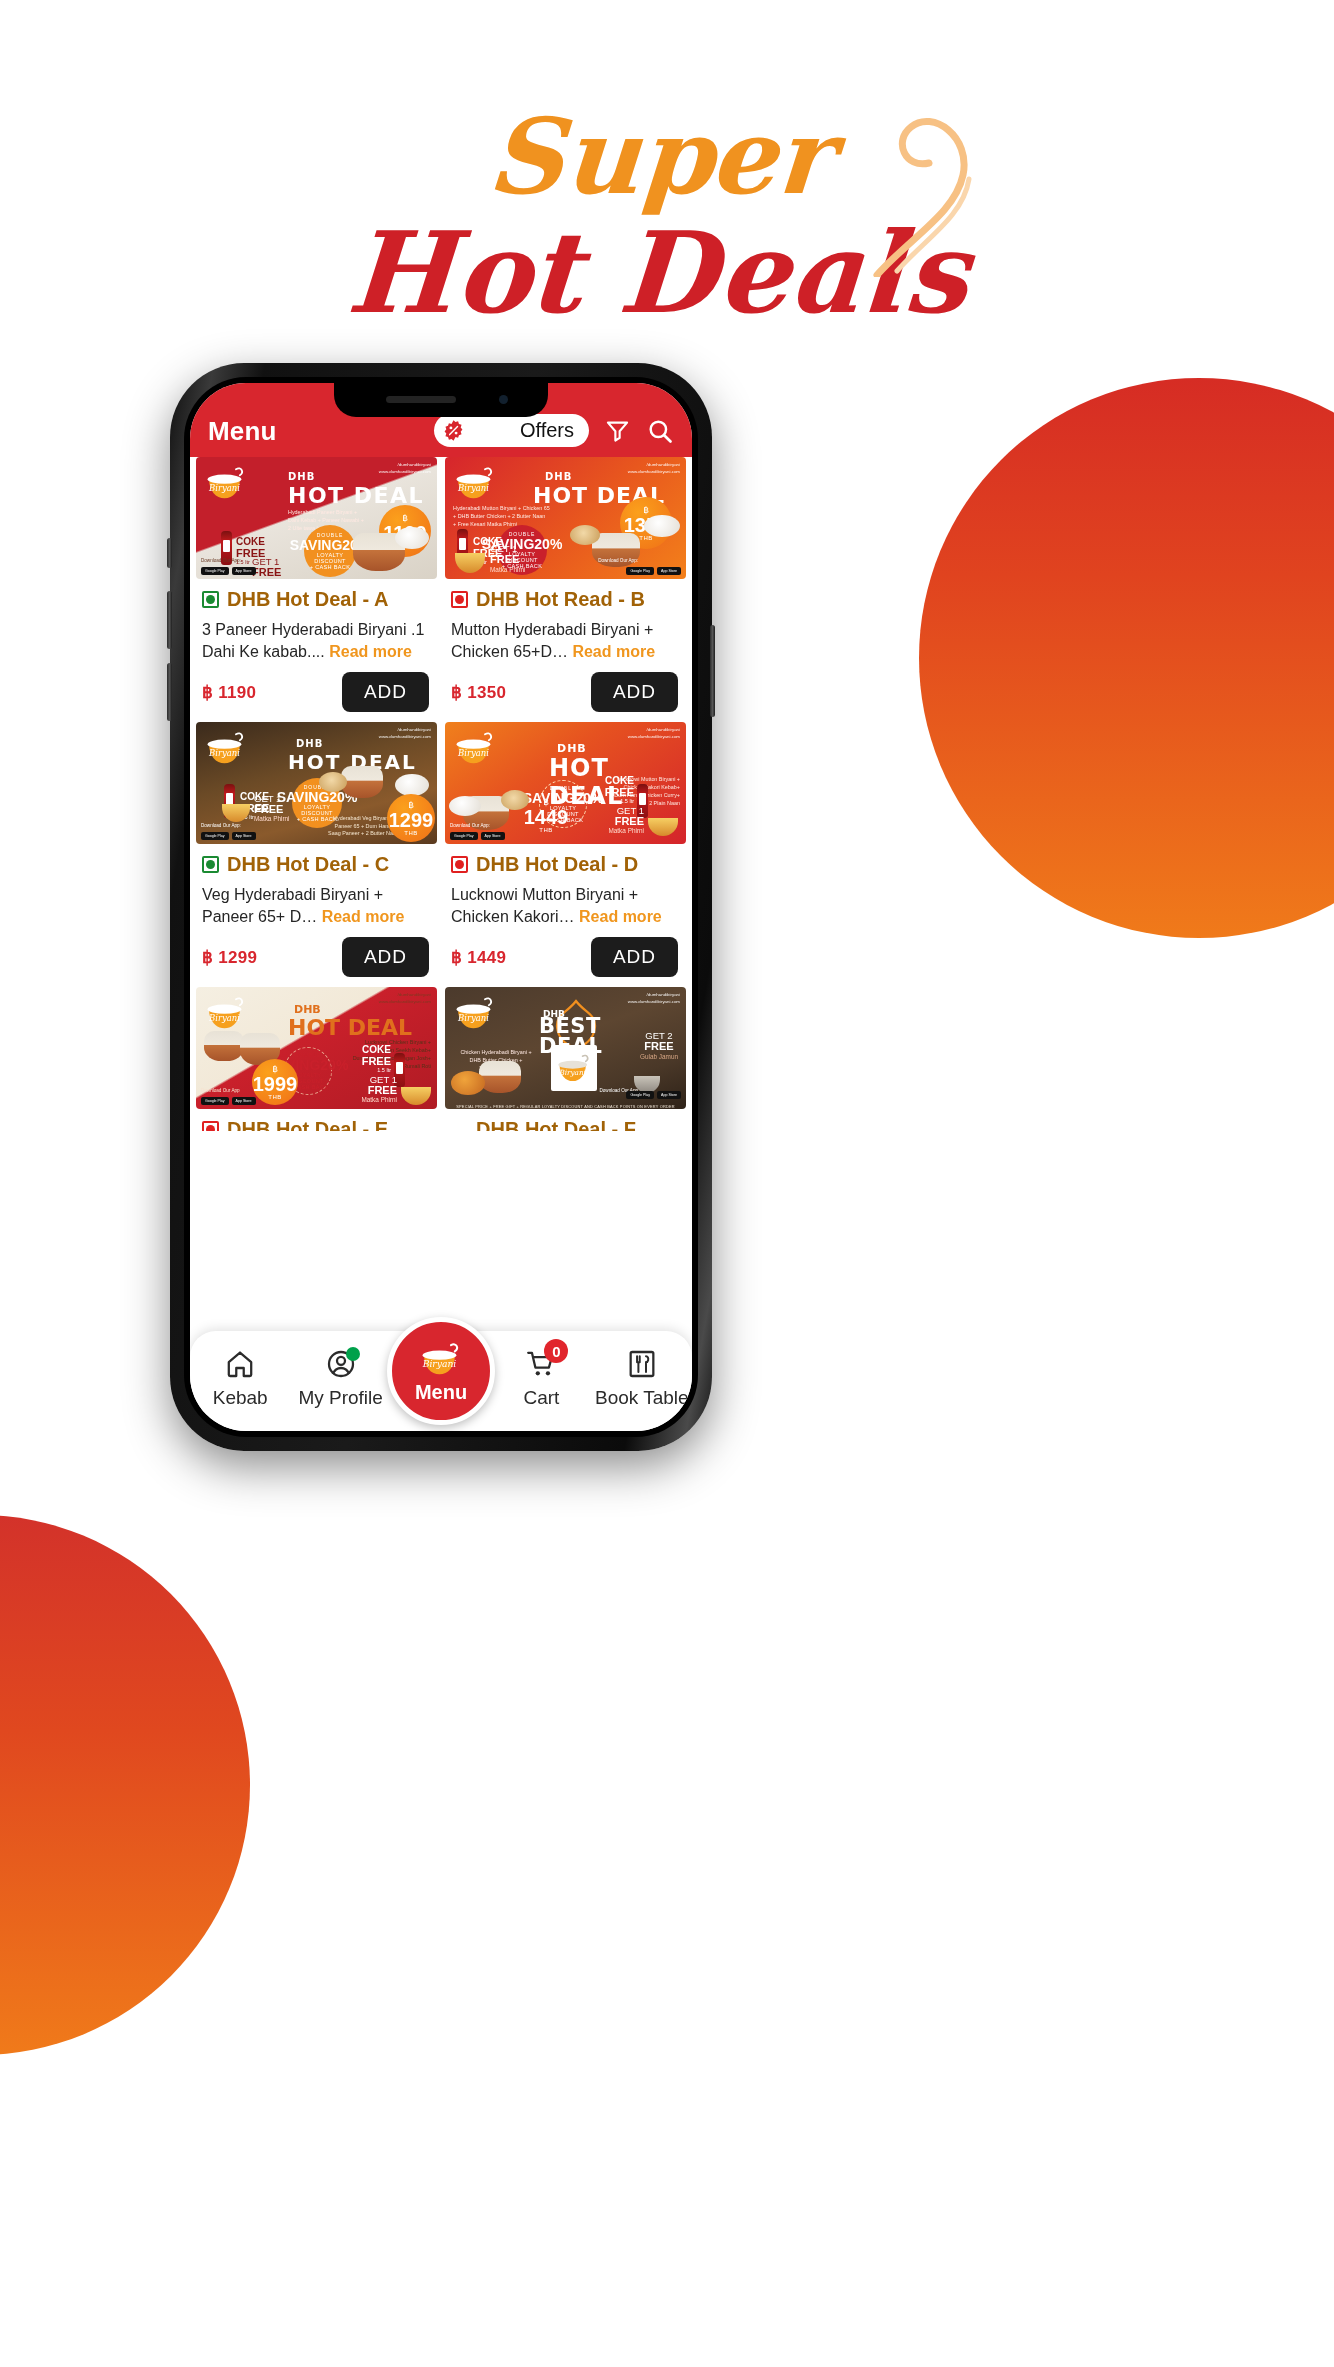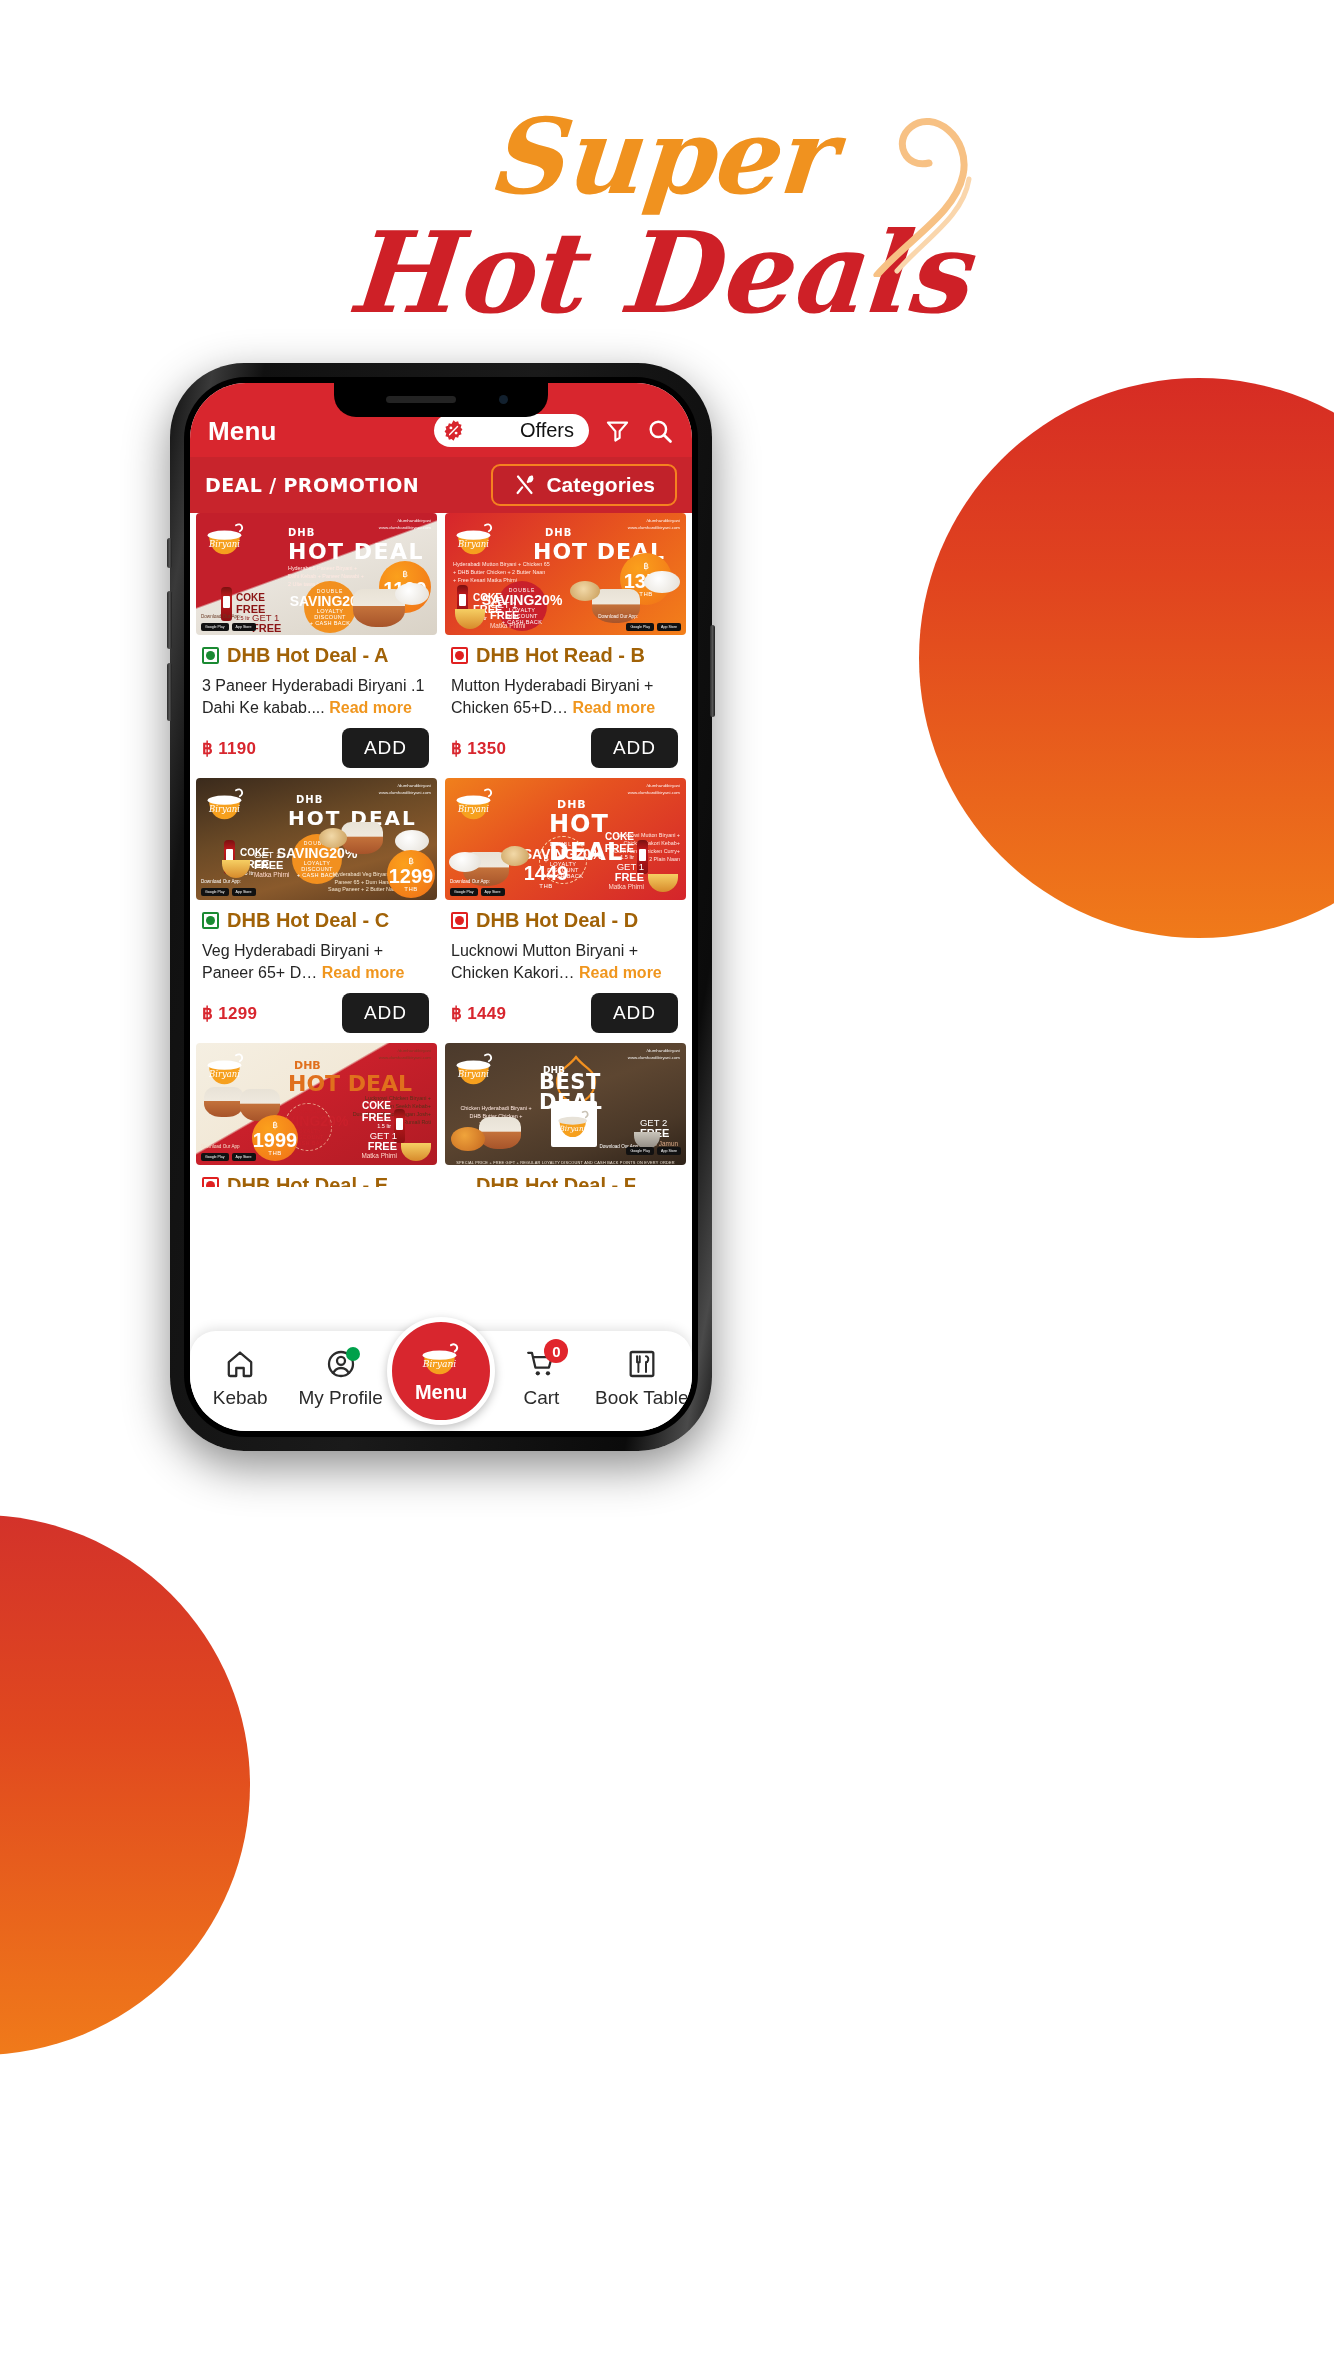--- a/index.html
+++ b/index.html
@@ -256,34 +256,20 @@
 
             <span class="ico">
               <svg width="28" height="28" viewBox="0 0 24 24">
                 <circle cx="10.6" cy="10.6" r="6.6" fill="none" stroke="#fff" stroke-width="2.1"></circle>
                 <path d="M15.6 15.6L21 21" stroke="#fff" stroke-width="2.3" stroke-linecap="round"></path>
               </svg>
             </span>
           </div>
         </div>
 
-        <div id="subbar">
-          <div id="subbar-title">DEAL / PROMOTION</div>
-          <div id="categories-btn">
-            <span class="ico">
-              <svg width="24" height="24" viewBox="0 0 24 24">
-                <path d="M5 3.5L18.5 20" stroke="#fff" stroke-width="2.2" stroke-linecap="round"></path>
-                <path d="M19 3.5L14.8 9" stroke="#fff" stroke-width="2.2" stroke-linecap="round"></path>
-                <path d="M4.6 20l4.6-5.6" stroke="#fff" stroke-width="2.2" stroke-linecap="round"></path>
-                <ellipse cx="17.5" cy="6.2" rx="2.6" ry="3.4" transform="rotate(28 17.5 6.2)" fill="#fff"></ellipse>
-              </svg>
-            </span>
-            <span class="lbl">Categories</span>
-          </div>
-        </div>
 
         <div id="list">
 
           <div class="row">
 
             <div class="card">
               <div class="banner" style="background:linear-gradient(160deg,#C31F2B 0%,#C31F2B 45%,#E9E4DC 46%,#D9D2C6 100%)">
                 <svg class="b-logo" viewBox="0 0 60 52">
                   <path d="M8 22h40c0 14-9 24-20 24S8 36 8 22z" fill="#F6A01E"></path>
                   <ellipse cx="28" cy="21" rx="22" ry="6" fill="#fff"></ellipse>
@@ -642,21 +628,21 @@
                   <div>2 Butter Naan</div>
                 </div>
                 <div style="position:absolute; left:106px; top:58px; width:46px; height:46px; background:#fff; border-radius:2px; display:flex; align-items:center; justify-content:center;">
                   <svg viewBox="0 0 60 52" style="width:40px;height:34px;">
                     <path d="M8 22h40c0 14-9 24-20 24S8 36 8 22z" fill="#F6A01E"></path>
                     <ellipse cx="28" cy="21" rx="22" ry="6" fill="#e7e2d8"></ellipse>
                     <path d="M43 8c7-4 11 4 5 8" fill="none" stroke="#c9c2b5" stroke-width="2.4" stroke-linecap="round"></path>
                     <text x="28" y="36" font-size="11" fill="#fff" text-anchor="middle" font-style="italic" font-family="DejaVu Serif, serif">Biryani</text>
                   </svg>
                 </div>
-                <div class="b-free" style="right:8px; top:75px; text-align:left;">
+                <div class="b-free" style="right:8px; top:44px; text-align:center;">
                   <div class="f1">GET 2</div>
                   <div class="f2">FREE</div>
                   <div class="f3" style="color:#d9a886">Gulab Jamun</div>
                 </div>
                 <div class="handi" style="left:34px; bottom:16px; width:42px; height:32px;"></div>
                 <div class="plate" style="left:6px; bottom:14px; width:34px; height:24px; background:radial-gradient(circle at 40% 35%, #f0a43b, #c4661f);"></div>
                 <div class="bowl" style="right:26px; bottom:16px; width:26px; height:17px; background:linear-gradient(180deg,#c9c4ba,#8e8880);"></div>
                 <div class="b-dl" style="right:48px; bottom:16px;">Download Our App</div>
                 <div class="b-stores" style="right:5px; bottom:10px;">
                   <div class="st">Google Play</div>

